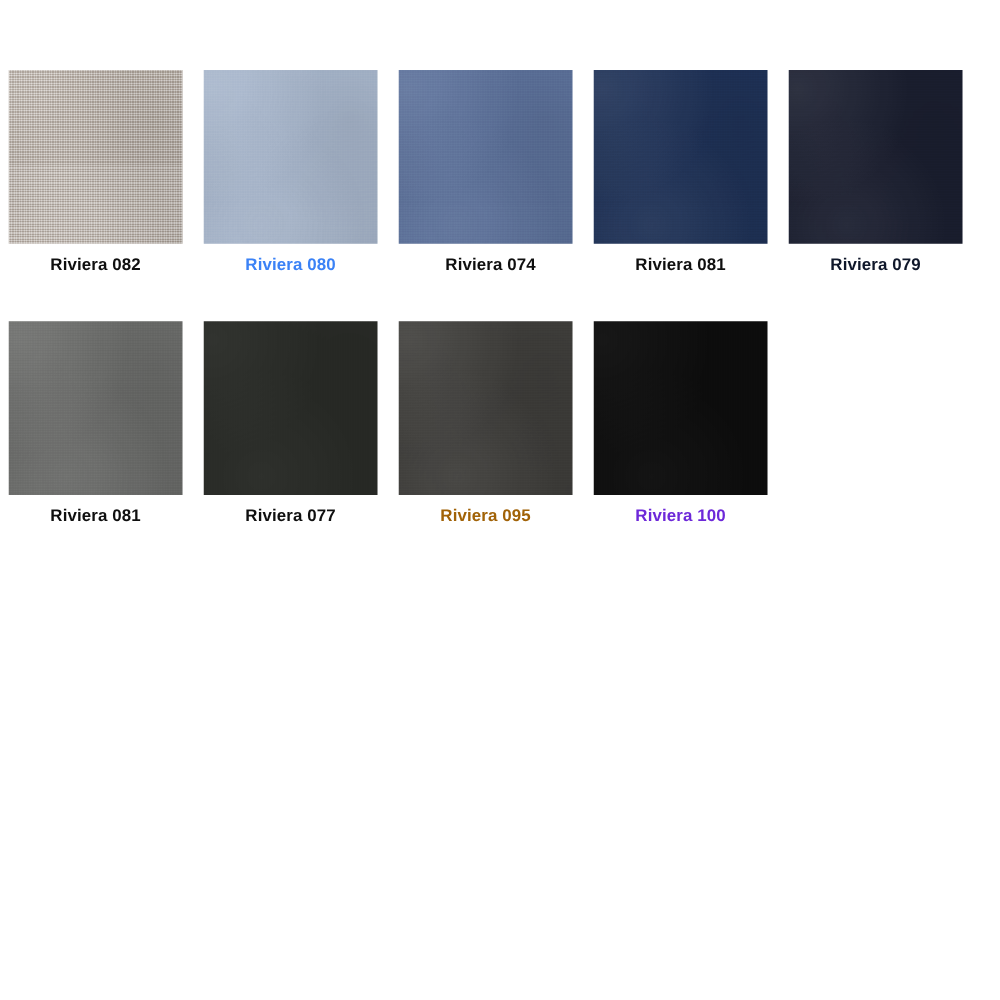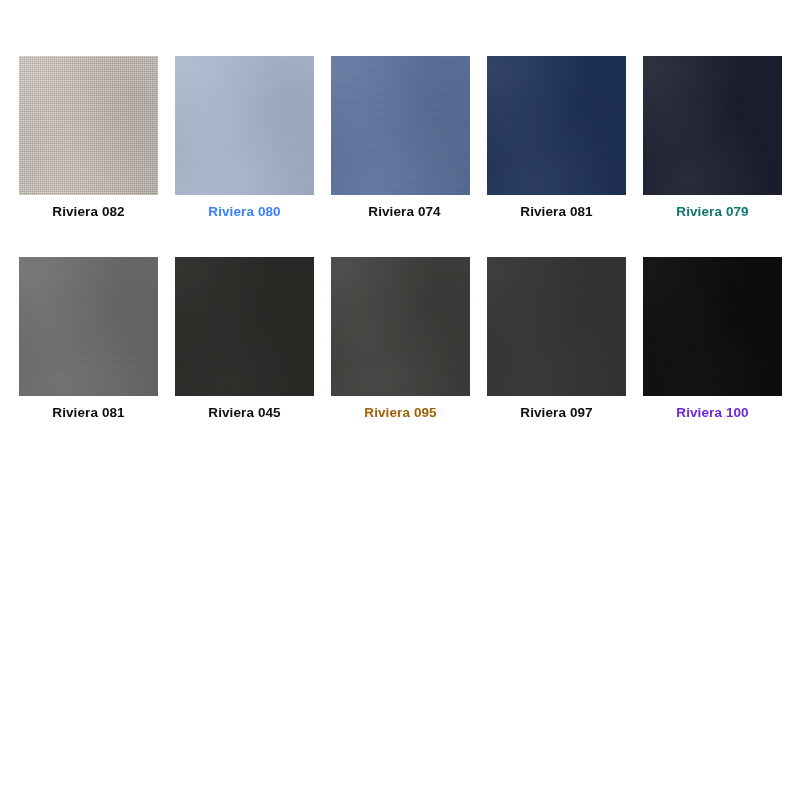--- a/index.html
+++ b/index.html
@@ -15,21 +15,21 @@
     -webkit-font-smoothing: antialiased;
     overflow: hidden;
   }
 
   .swatch-board {
     position: relative;
     width: 800px;
     height: 800px;
     background: #ffffff;
     box-sizing: border-box;
-    padding: 56px 17px 0 19px;
+    padding: 56px 17px 0 7px;
   }
 
   .swatch-grid {
     display: grid;
     grid-template-columns: repeat(5, 139px);
     column-gap: 17px;
     row-gap: 37px;
     justify-content: start;
   }
 
@@ -143,49 +143,42 @@
           <div class="tex-weave"></div>
           <div class="tex-cloud"></div>
         </div>
         <div class="swatch-label" style="color: rgb(15, 15, 15);">Riviera 081</div>
       </div>
       <div class="swatch-cell">
         <div class="swatch-chip tex-smooth" style="background-color: rgb(27, 31, 48);">
           <div class="tex-weave"></div>
           <div class="tex-cloud"></div>
         </div>
-        <div class="swatch-label" style="color: #0f766e; text-align: center;">Riviera 079</div>
+        <div class="swatch-label" style="color: #0f172a; text-align: center;">Riviera 079</div>
       </div>
       <div class="swatch-cell">
         <div class="swatch-chip tex-smooth" style="background-color: rgb(107, 108, 106);">
           <div class="tex-weave"></div>
           <div class="tex-cloud"></div>
         </div>
         <div class="swatch-label" style="color: rgb(15, 15, 15);">Riviera 081</div>
       </div>
       <div class="swatch-cell">
         <div class="swatch-chip tex-flat" style="background-color: rgb(40, 42, 38);">
           <div class="tex-weave"></div>
           <div class="tex-cloud"></div>
         </div>
-        <div class="swatch-label" style="color: rgb(15, 15, 15);">Riviera 045</div>
+        <div class="swatch-label" style="color: rgb(15, 15, 15);">Riviera 077</div>
       </div>
       <div class="swatch-cell">
         <div class="swatch-chip tex-smooth" style="background-color: rgb(63, 62, 59);">
           <div class="tex-weave"></div>
           <div class="tex-cloud"></div>
         </div>
         <div class="swatch-label" style="color: #a16207;">Riviera 095</div>
-      </div>
-      <div class="swatch-cell">
-        <div class="swatch-chip tex-flat" style="background-color: rgb(52, 52, 50);">
-          <div class="tex-weave"></div>
-          <div class="tex-cloud"></div>
-        </div>
-        <div class="swatch-label" style="color: rgb(15, 15, 15);">Riviera 097</div>
       </div>
       <div class="swatch-cell">
         <div class="swatch-chip tex-flat" style="background-color: rgb(13, 13, 13);">
           <div class="tex-weave"></div>
           <div class="tex-cloud"></div>
         </div>
         <div class="swatch-label" style="color: #6d28d9;">Riviera 100</div>
       </div>
     </div>
 </div>

